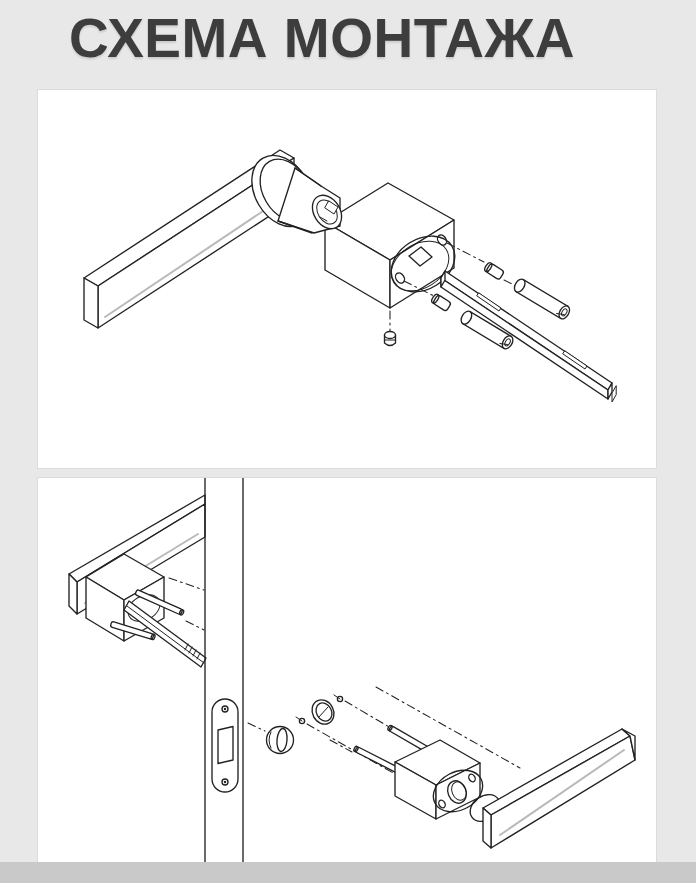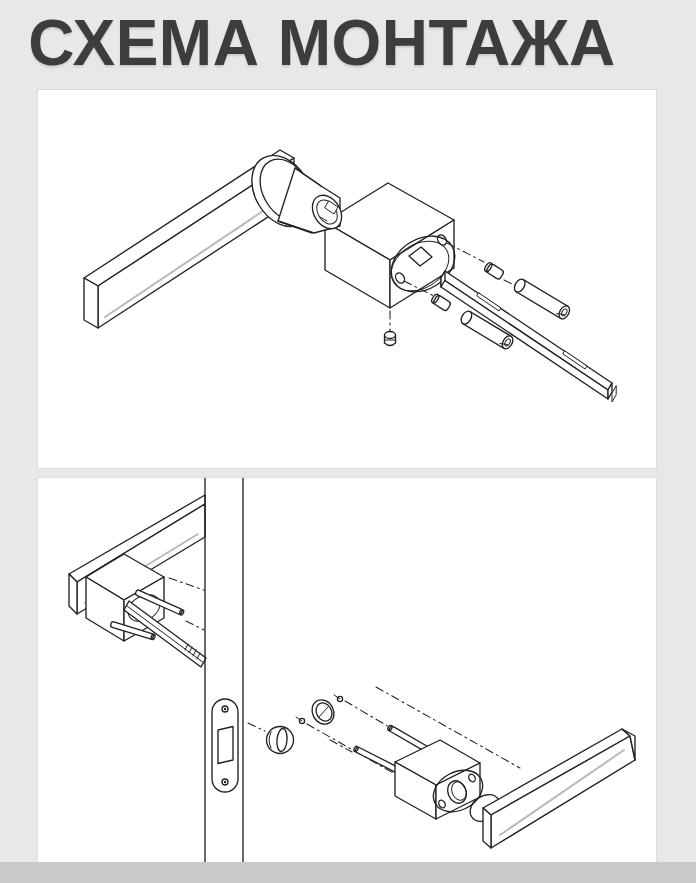--- a/index.html
+++ b/index.html
@@ -3,21 +3,21 @@
 <meta charset="utf-8">
 <style>
   html,body{margin:0;padding:0;}
   body{
     width:696px;height:883px;position:relative;overflow:hidden;
     background:var(--bg,#e8e8e8);
     font-family:"Liberation Sans", sans-serif;
   }
   .page-title{
     position:absolute;top:6px;left:0;width:644px;text-align:center;
-    font-size:64px;font-weight:bold;color:var(--title,#3d3d3d);
+    font-size:55px;font-weight:bold;color:var(--title,#3d3d3d);
     letter-spacing:0.5px;text-shadow:0 2px 2px rgba(0,0,0,.12);
     white-space:nowrap;
   }
   .panel{
     position:absolute;left:38px;width:618px;background:var(--panel,#ffffff);
     box-shadow:0 0 0 1px rgba(0,0,0,.05);
   }
   #panel1{top:90px;height:378px;}
   #panel2{top:478px;height:384px;}
   .bottom-strip{

